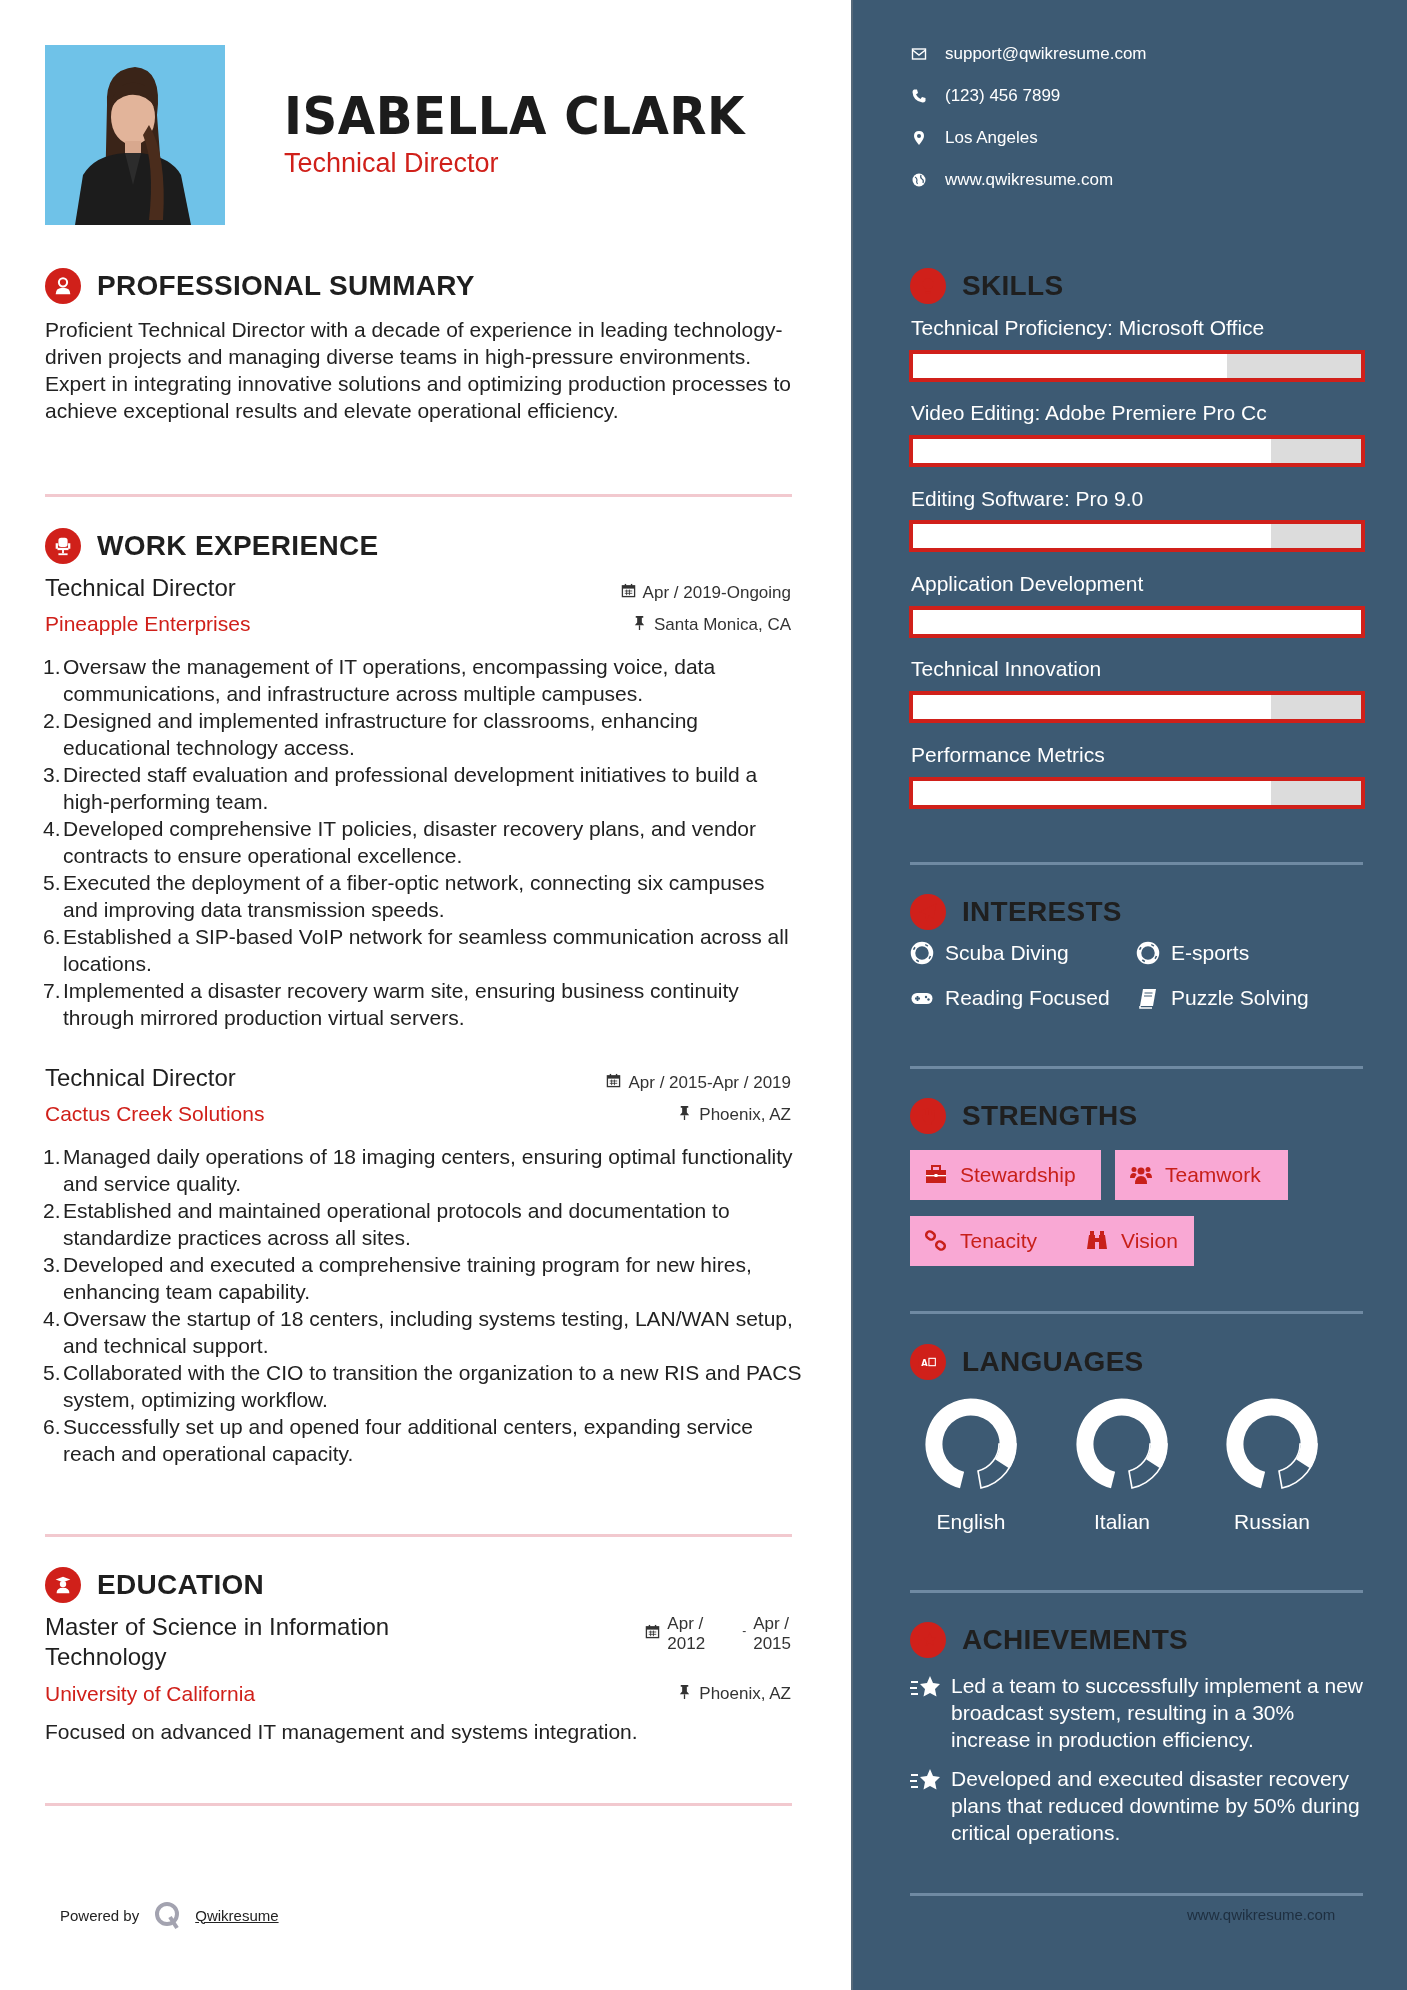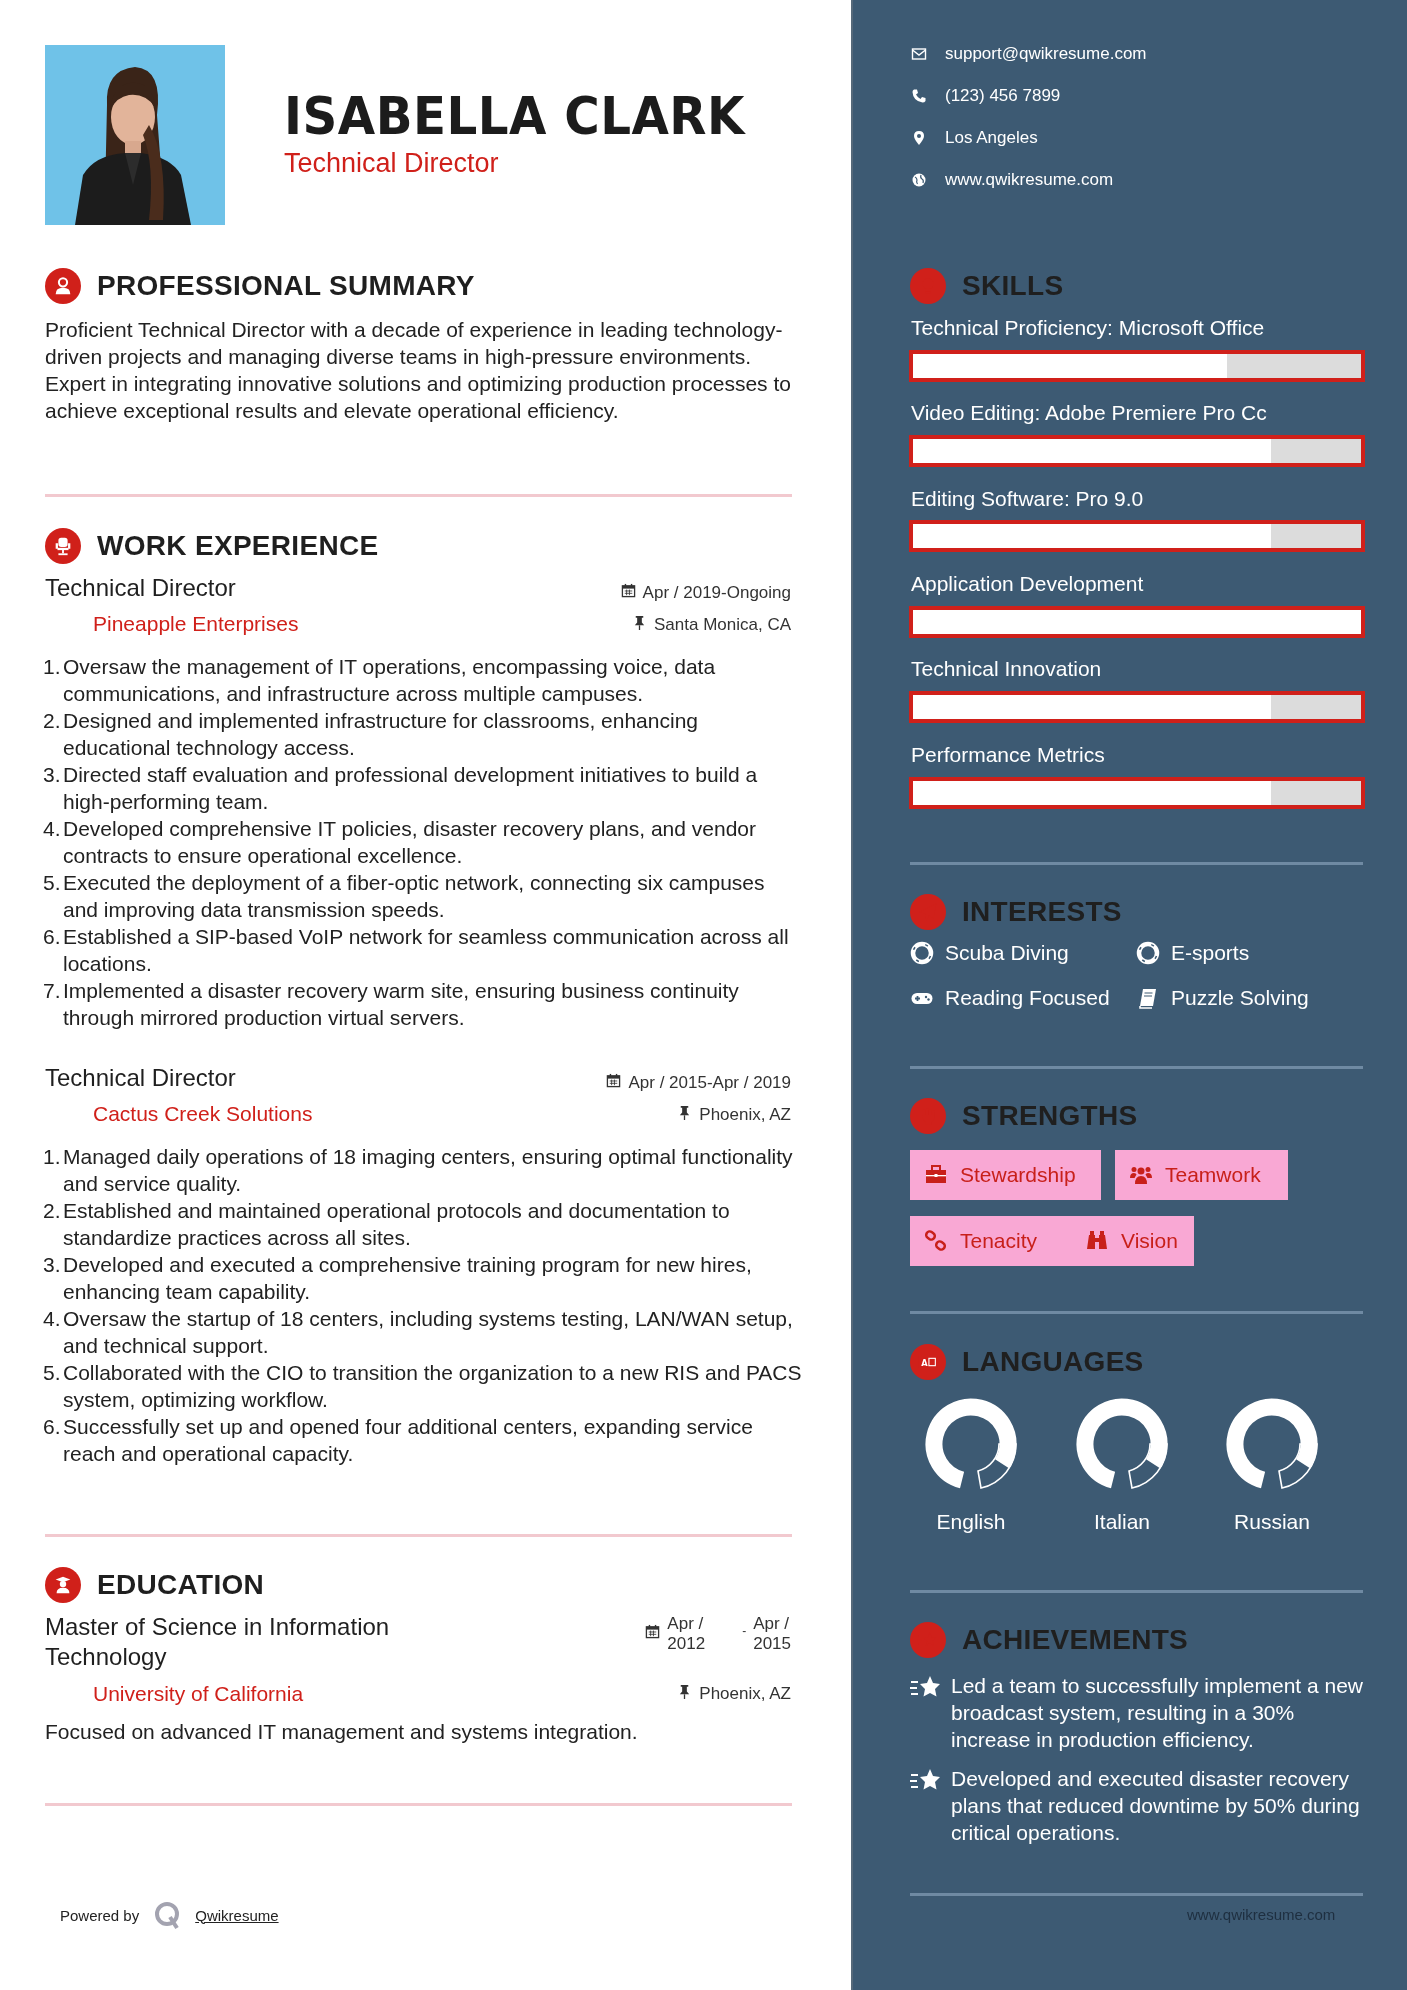--- a/index.html
+++ b/index.html
@@ -20,21 +20,21 @@
   .sec-head { position: absolute; display: flex; align-items: center; }
   .sec-icon { width: 36px; height: 36px; border-radius: 50%; background: #d0201a; display: flex; align-items: center; justify-content: center; flex-shrink: 0; }
   .sec-icon svg { width: 22px; height: 22px; }
   .sec-title { margin-left: 16px; font-size: 28px; font-weight: 700; color: #1f1f1f; letter-spacing: 0.3px; white-space: nowrap; }
 
   .para { position: absolute; left: 45px; width: 750px; font-size: 21px; line-height: 27px; color: #222; }
   .divider { position: absolute; left: 45px; width: 747px; height: 3px; background: #f2c9cf; }
   .side-divider { position: absolute; left: 910px; width: 453px; height: 3px; background: #6f8aa3; }
 
   .job-title { position: absolute; left: 45px; font-size: 24px; color: #1f1f1f; white-space: nowrap; }
-  .company { position: absolute; left: 45px; font-size: 21px; color: #d0201a; white-space: nowrap; margin-left: 48px; }
+  .company { position: absolute; left: 45px; font-size: 21px; color: #d0201a; white-space: nowrap; }
   .meta { position: absolute; right: 60px; font-size: 17px; color: #333; white-space: nowrap; display: flex; align-items: flex-start; gap: 7px; }
   .meta svg { width: 15px; height: 15px; }
 
   ol.duties { position: absolute; left: 45px; width: 760px; font-size: 21px; line-height: 27px; color: #222; list-style: none; }
   ol.duties li { position: relative; padding-left: 18px; }
   ol.duties li .num { position: absolute; left: -2px; top: 0; }
 
   
   .contact { position: absolute; left: 910px; display: flex; align-items: center; font-size: 17px; color: #fff; white-space: nowrap; }
   .contact .c-icon { width: 18px; height: 18px; margin-right: 17px; display: flex; align-items: center; justify-content: center; }

